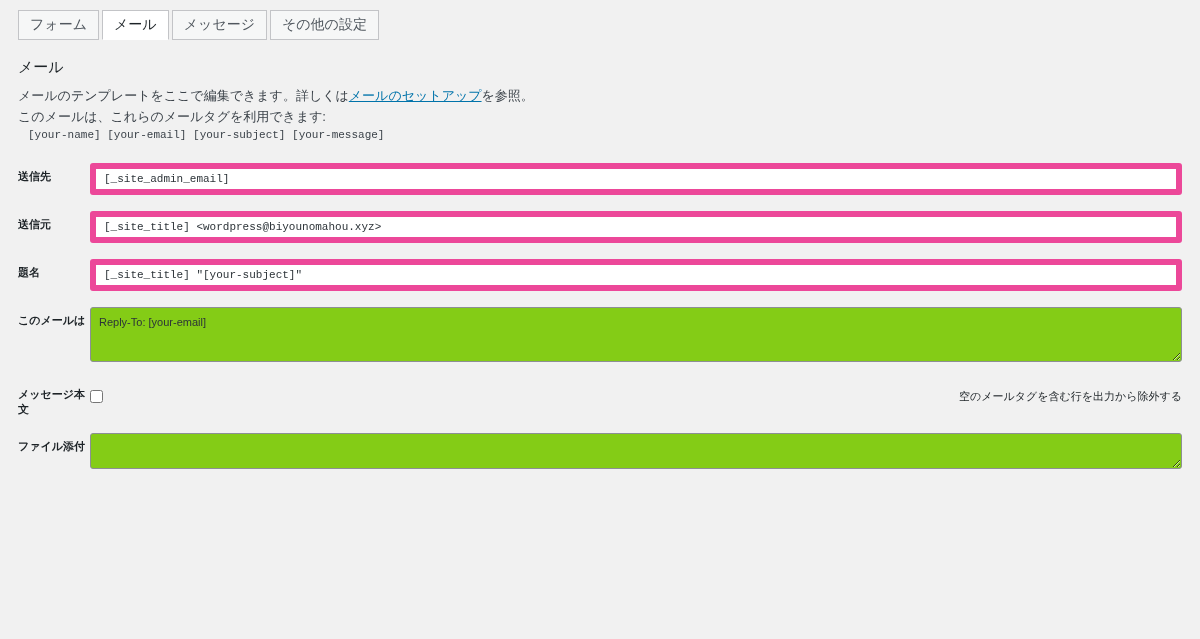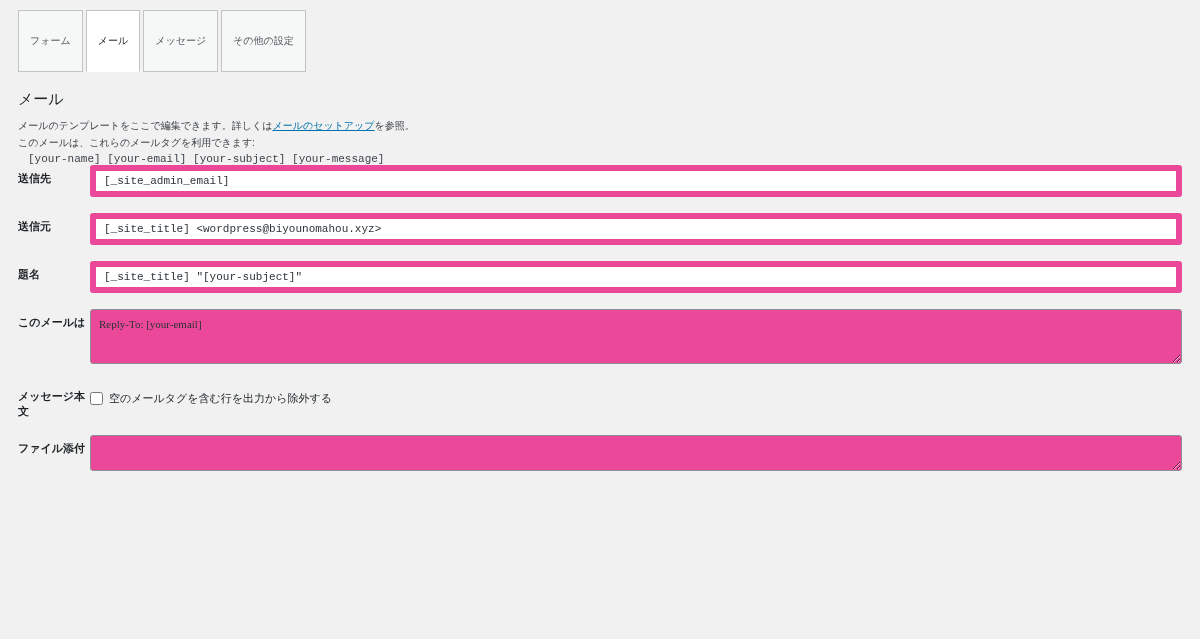--- a/index.html
+++ b/index.html
@@ -11,52 +11,53 @@
       padding: 10px 18px;
     }
     .tabs {
       display: flex;
       gap: 3px;
       margin-bottom: 18px;
     }
     .tab {
       background: #f6f7f7;
       border: 1px solid #c3c4c7;
-      padding: 23px 11px;
-      font-size: 10px;
+      padding: 5px 11px;
+      font-size: 14px;
       cursor: pointer;
       color: #50575e;
     }
     .tab.active {
       background: #fff;
       border-bottom-color: #fff;
       color: #1d2327;
       font-weight: 500;
     }
     .section-title {
       font-size: 15px;
       font-weight: 400;
       margin-bottom: 10px;
       color: #1d2327;
     }
     .intro-line {
-      font-size: 10px;
+      font-size: 13px;
       color: #3c434a;
       margin-bottom: 3px;
     }
     .intro-link {
       color: #0073aa;
       text-decoration: underline;
       cursor: pointer;
     }
     .mail-tags {
       font-family: "Courier New", monospace;
       font-size: 11px;
       color: #3c434a;
       margin-left: 10px;
+      margin-bottom: 22px;
     }
     .form-row {
       display: flex;
       align-items: flex-start;
       margin-bottom: 16px;
     }
     .form-label {
       width: 72px;
       font-size: 11px;
       font-weight: 600;
@@ -74,37 +75,38 @@
       font-family: "Courier New", monospace;
       border: 6px solid #ec4899;
       border-radius: 3px;
       background: #fff;
       color: #2c3338;
     }
     .form-textarea {
       width: 100%;
       padding: 6px 8px;
       font-size: 11px;
-      font-family: Liberation Serif, serif;
+      font-family: Liberation Sans, sans-serif;
       border: 1px solid #8c8f94;
       border-radius: 3px;
-      background: #ec4899;
+      background: #84cc16;
       color: #2c3338;
       resize: vertical;
       line-height: 1.5;
     }
     .textarea-headers { height: 55px; }
     .textarea-body { height: 210px; }
     .textarea-attach { height: 36px; }
     .checkbox-row {
       display: flex;
       align-items: center;
       gap: 6px;
       margin-top: 8px;
       font-size: 11px;
+      justify-content: space-between;
     }
     .checkbox-row input[type="checkbox"] {
       width: 13px;
       height: 13px;
       cursor: pointer;
     }
   </style>
 </head>
 <body>
 

